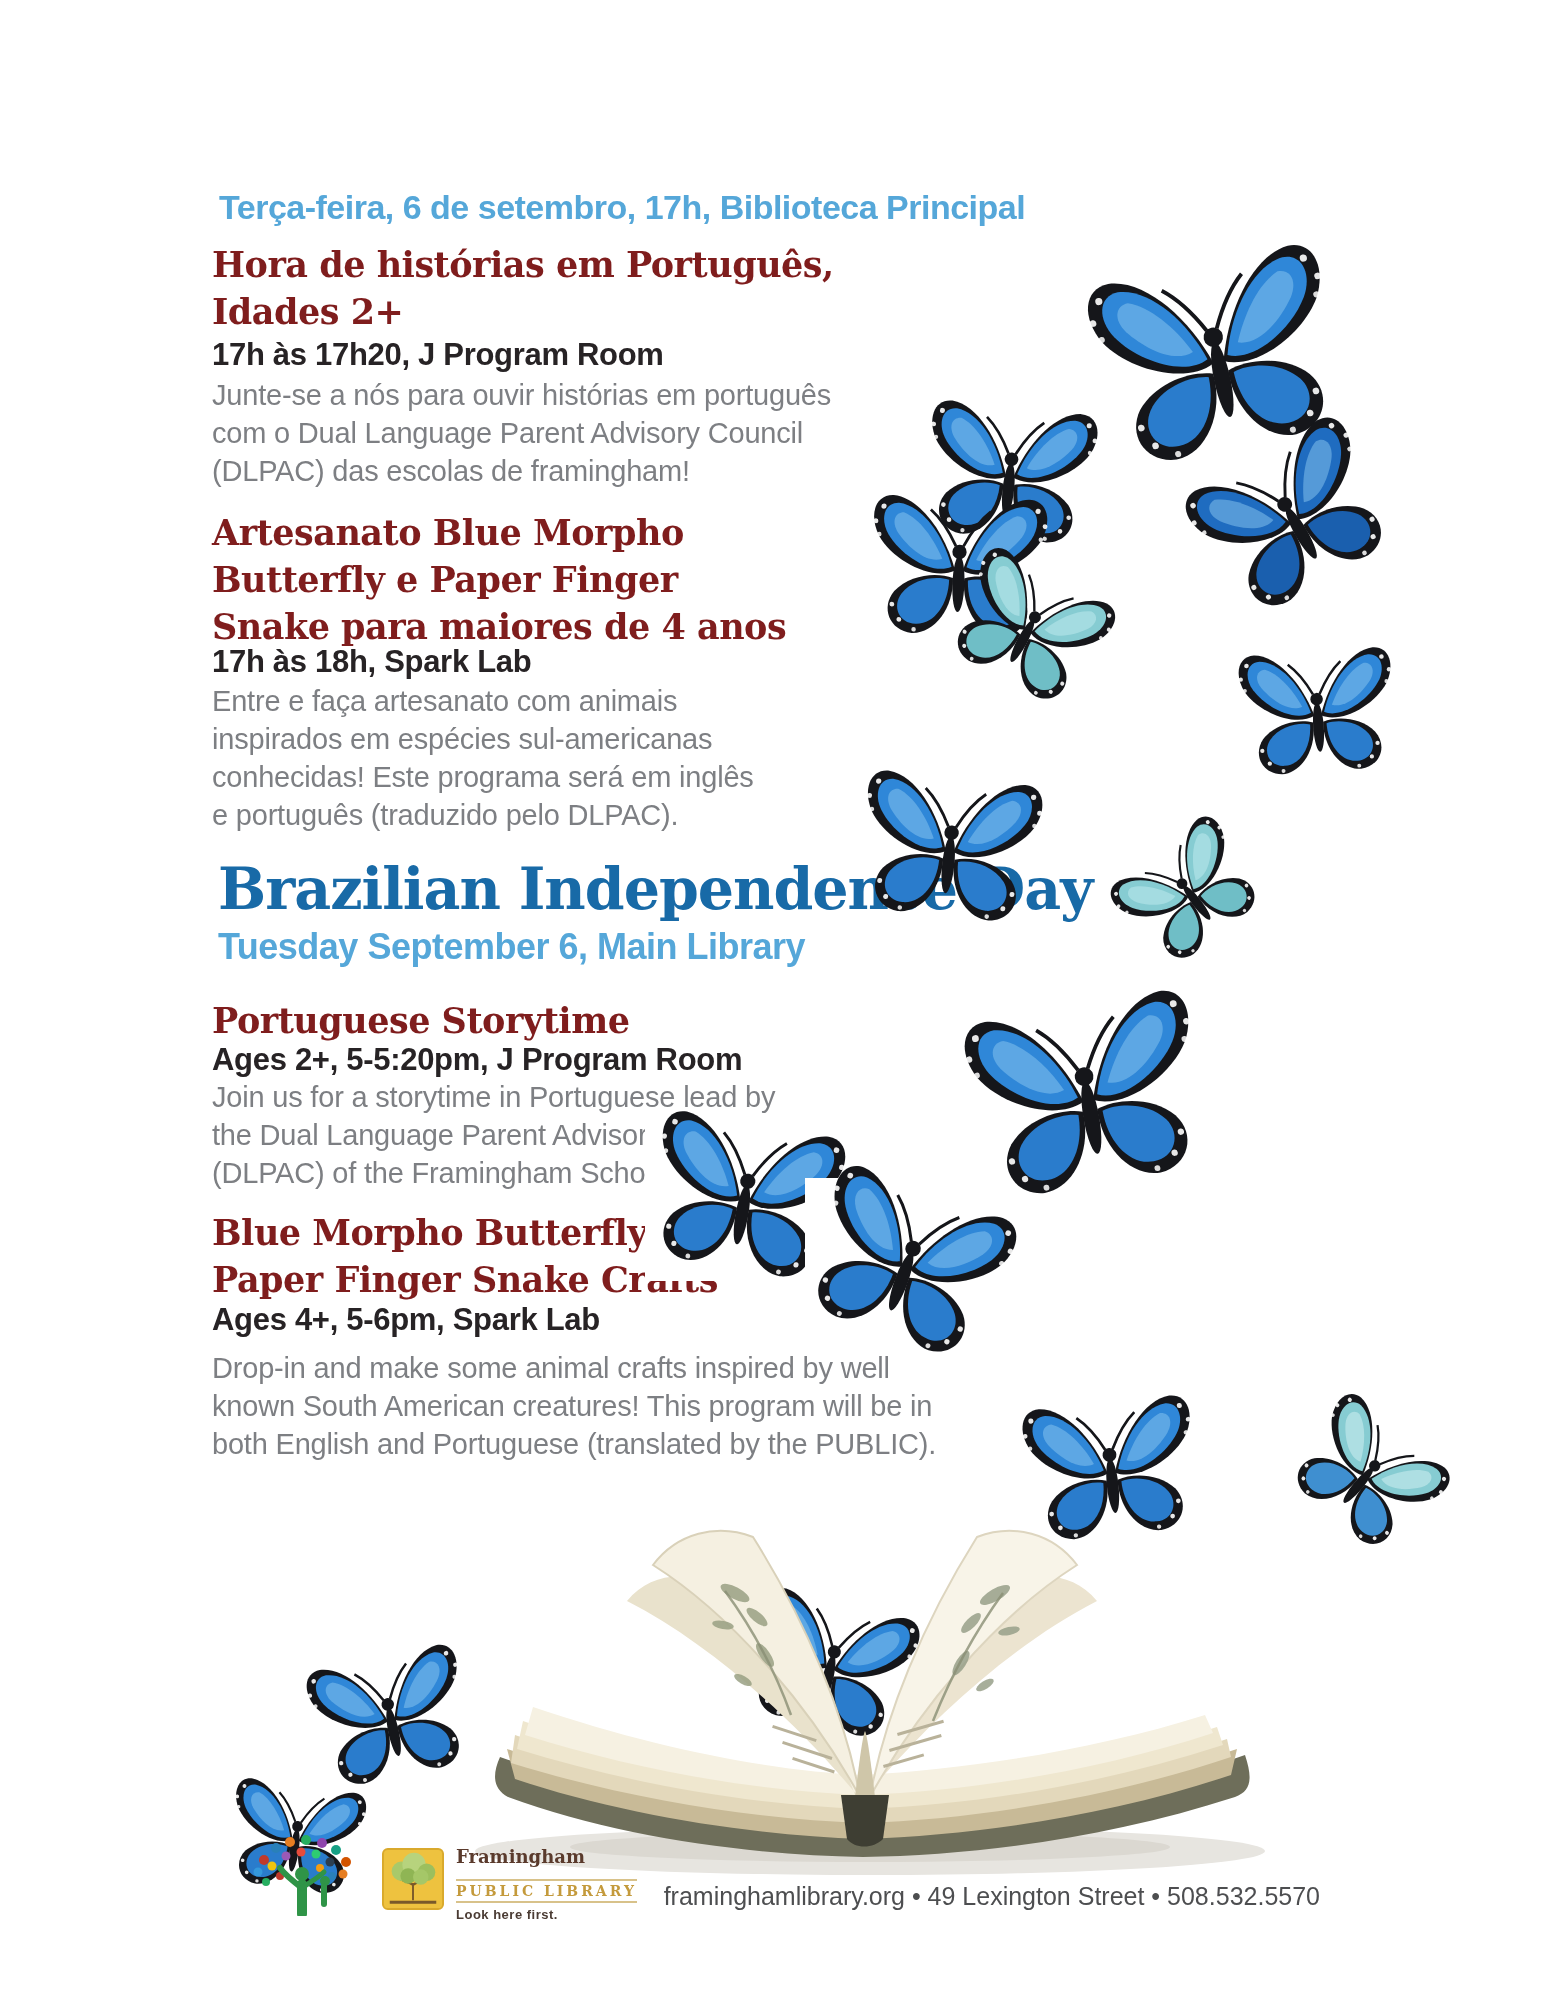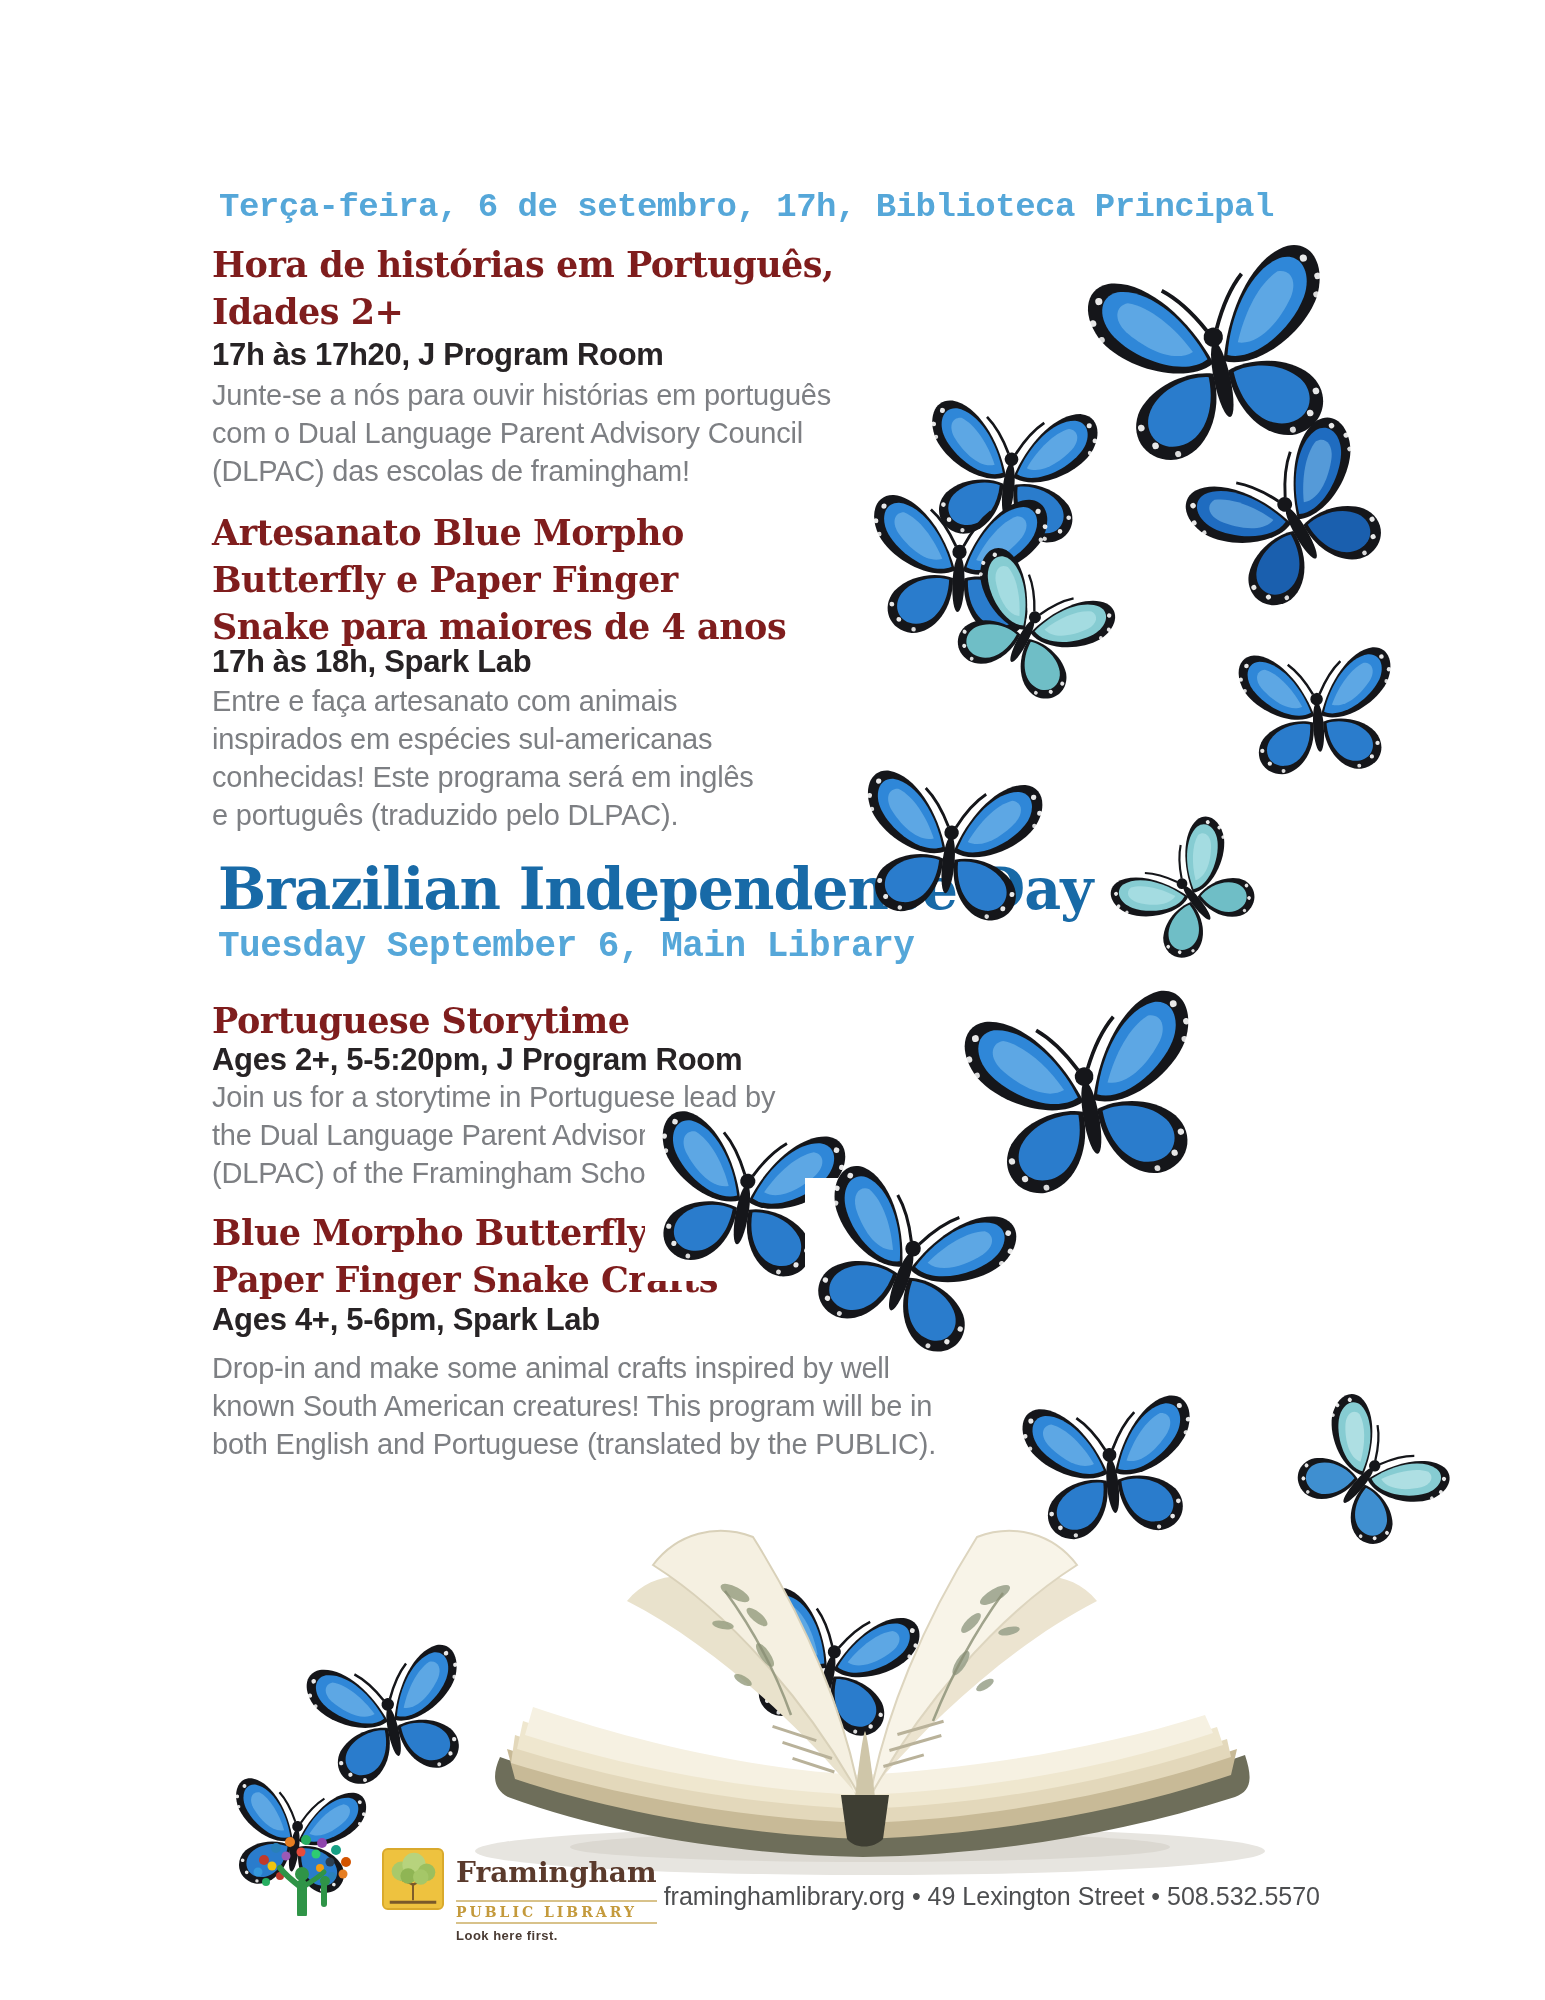--- a/index.html
+++ b/index.html
@@ -9,21 +9,21 @@
     font-family:"Liberation Sans",sans-serif;
   }
   .abs{position:absolute;}
   
   .title{
     font-family:"DejaVu Serif",serif;font-weight:700;
     font-size:57px;line-height:1.08;color:#186aa7;letter-spacing:-1px;
     white-space:nowrap;
   }
   .subtitle{
-    font-family:Liberation Mono, monospace;font-weight:700;
+    font-family:Liberation Sans, sans-serif;font-weight:700;
     font-size:34px;color:#55a7d9;white-space:nowrap;letter-spacing:-0.5px;
   }
   .subtitle.en{font-size:36px;}
   .evt-head{
     font-family:"DejaVu Serif",serif;font-weight:700;
     font-size:35px;line-height:47px;color:#7f1d1d;letter-spacing:-0.5px;
     white-space:nowrap;
   }
   .evt-meta{
     font-weight:700;font-size:31px;color:#272325;white-space:nowrap;
@@ -35,22 +35,22 @@
   }
   .footer-contact{
     font-size:25px;color:#4d4e50;white-space:nowrap;letter-spacing:0;
   }
   
   .bfly{position:absolute;display:block;}
   .bfly.whitebox{background:#ffffff;}
   .bfly svg{display:block;width:100%;height:auto;}
   
   .fpl-name{
-    font-family:"DejaVu Serif",serif;font-weight:700;font-size:28px;
-    color:#5a3a2c;line-height:1;white-space:nowrap;margin-top:11px;
+    font-family:"DejaVu Serif",serif;font-weight:700;font-size:18px;
+    color:#5a3a2c;line-height:1;white-space:nowrap;
   }
   .fpl-type{
     font-family:"DejaVu Serif",serif;font-weight:700;font-size:14px;
     color:#c49a3c;letter-spacing:3px;white-space:nowrap;
     border-top:2px solid #d8c28a;border-bottom:2px solid #d8c28a;
     padding:2px 0;margin-top:13px;
   }
   .fpl-tag{
     font-size:13px;font-weight:700;color:#4a3b33;margin-top:4px;
     white-space:nowrap;letter-spacing:0.5px;

